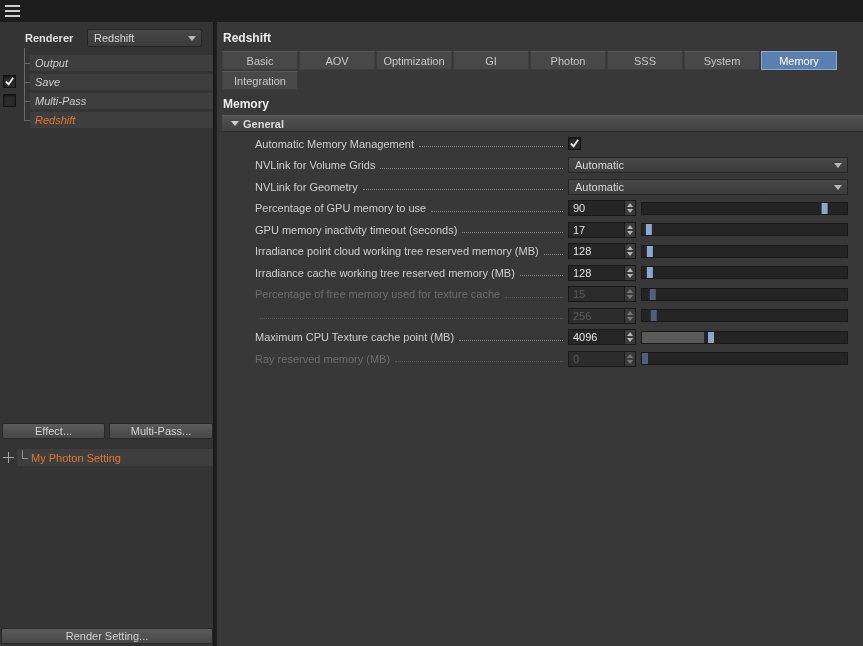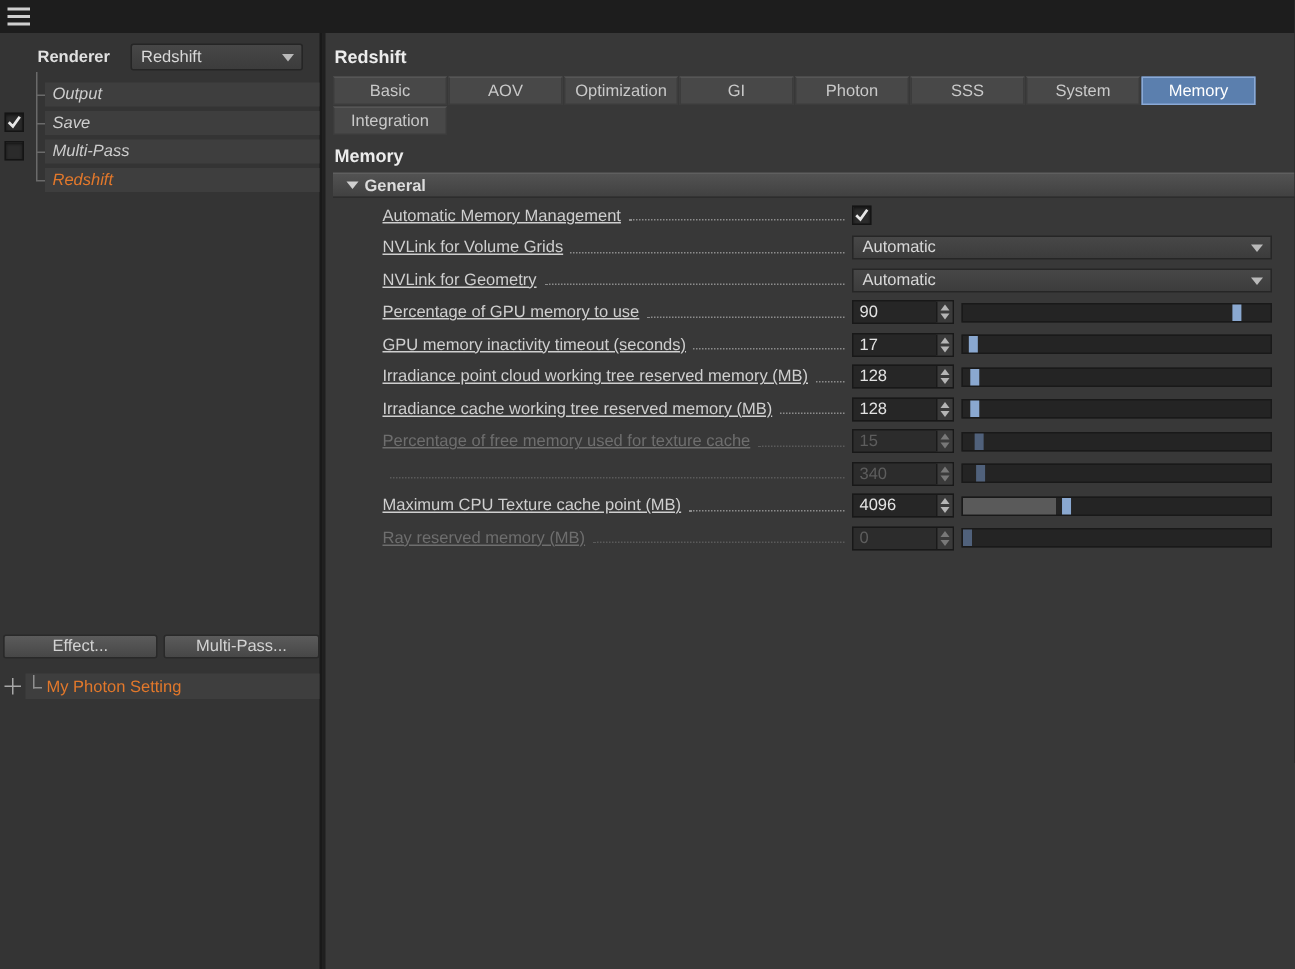--- a/index.html
+++ b/index.html
@@ -61,21 +61,21 @@
   .tab.active{background:var(--tab-active);border:1px solid var(--tab-active-border);color:#fff;}
   .section-title{position:absolute;left:6px;top:75px;font-weight:bold;font-size:12px;color:#ececec;}
   .group-bar{position:absolute;left:5px;right:0;top:93px;height:17px;
     background:linear-gradient(#525252,#414141);border-top:1px solid #5f5f5f;border-bottom:1px solid #2d2d2d;
     display:flex;align-items:center;padding-left:9px;font-weight:bold;color:#dcdcdc;cursor:pointer;}
   .tri-down{width:0;height:0;border-left:4px solid transparent;border-right:4px solid transparent;
     border-top:5px solid #cfcfcf;margin-right:4px;}
   #settings{position:absolute;left:0;right:0;top:111px;}
   .setting-row{height:21.5px;display:flex;align-items:center;padding-left:38px;padding-right:15px;}
   .label-zone{width:313px;flex:none;display:flex;align-items:center;}
-  .setting-label{color:#cfcfcf;white-space:nowrap;text-decoration:underline;}
+  .setting-label{color:#cfcfcf;white-space:nowrap;}
   .leader{flex:1;border-bottom:1px dotted #8c8c8c;height:1px;margin:0 5px;transform:translateY(3px);min-width:8px;}
   .ctrl-zone{flex:1;display:flex;align-items:center;}
   .checkbox svg{display:block;}
   .dropdown{flex:1;height:16px;background:linear-gradient(#474747,#3c3c3c);border:1px solid #262626;
     display:flex;align-items:center;padding-left:6px;position:relative;color:#d8d8d8;cursor:pointer;}
   .num-input{width:68px;height:16px;background:#262626;border:1px solid #181818;display:flex;margin-right:5px;flex:none;}
   .num-val{flex:1;padding:1px 0 0 4px;color:#e3e3e3;overflow:hidden;}
   .spinner{width:11px;border-left:1px solid #1a1a1a;background:#3a3a3a;display:flex;flex-direction:column;
     align-items:center;justify-content:space-evenly;cursor:pointer;flex:none;}
   .spinner .up{width:0;height:0;border-left:3px solid transparent;border-right:3px solid transparent;border-bottom:4px solid #b5b5b5;}
@@ -134,20 +134,21 @@
     </div>
   <div class="btn effect-btn">Effect...</div>
   <div class="btn multipass-btn">Multi-Pass...</div>
   <div class="active-setting-row">
     <span class="ars-icon"></span>
     <div class="ars-box">
       <span class="l-connector"></span>
       <span class="ars-label">My Photon Setting</span>
     </div>
   </div>
+  <div class="btn render-setting-btn">Render Setting...</div>
 </div>
 
 <div id="main">
   <span class="main-title">Redshift</span>
   <div class="tab-row" id="tab-row-1">
       <div class="tab">Basic</div>
       <div class="tab">AOV</div>
       <div class="tab">Optimization</div>
       <div class="tab">GI</div>
       <div class="tab">Photon</div>
@@ -290,21 +291,21 @@
             <div class="handle" style="left: 4%; transform: translateX(-4%);"></div>
           </div>
         </div>
       </div>
       <div class="setting-row disabled">
         <div class="label-zone">
           <div class="leader"></div>
         </div>
         <div class="ctrl-zone">
           <div class="num-input">
-            <span class="num-val">340</span>
+            <span class="num-val">256</span>
             <div class="spinner">
               <i class="up"></i>
               <i class="dn"></i>
             </div>
           </div>
           <div class="slider">
             <div class="handle" style="left: 4.5%; transform: translateX(-4.5%);"></div>
           </div>
         </div>
       </div>

